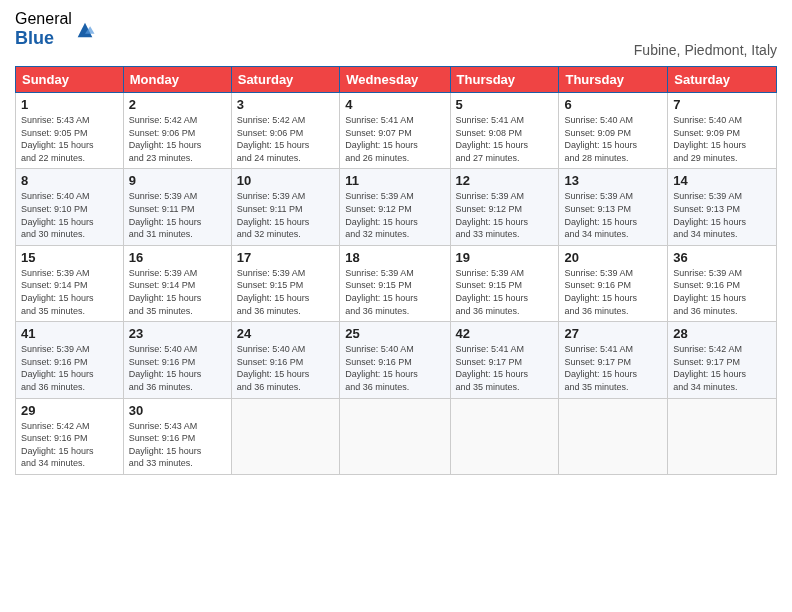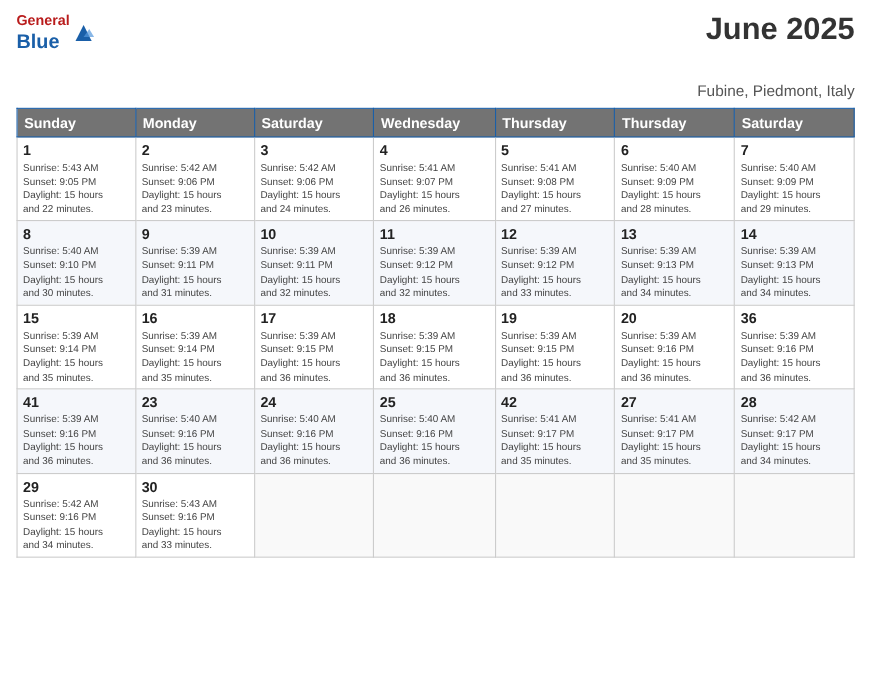--- a/index.html
+++ b/index.html
@@ -18,23 +18,23 @@
       display: flex;
       justify-content: space-between;
       align-items: flex-start;
       margin-bottom: 8px;
     }
     .logo {
       display: flex;
       align-items: center;
     }
     .logo-text-general {
-      font-size: 13px;
-      font-weight: bold;
-      color: #b91c1c;
+      font-size: 16px;
+      font-weight: normal;
+      color: #000000;
     }
     .logo-text-blue {
       font-size: 18px;
       font-weight: bold;
       color: #1a5fa8;
       text-align: right;
     }
     .logo-icon {
       width: 22px;
       height: 22px;
@@ -52,21 +52,21 @@
       font-size: 14px;
       color: #555;
       margin-top: 32px;
     }
     .calendar {
       width: 100%;
       border-collapse: collapse;
       border: 1px solid #ccc;
     }
     .calendar th {
-      background-color: #737373;
+      background-color: #ef4444;
       color: #fff;
       text-align: left;
       padding: 5px 6px;
       font-size: 13px;
       border: 1px solid #1a5fa8;
     }
     .calendar td {
       vertical-align: top;
       border: 1px solid #ccc;
       padding: 4px 5px;
@@ -104,21 +104,20 @@
       <div>
         <span class="logo-text-general">General</span><br>
         <span class="logo-text-blue">Blue</span>
       </div>
       <svg class="logo-icon" viewBox="0 0 30 30">
         <polygon points="5,25 15,5 25,25" fill="#1a5fa8"></polygon>
         <polygon points="15,20 22,10 28,20" fill="#5599dd" opacity="0.7"></polygon>
       </svg>
     </div>
     <div class="title-block">
-      <div class="month-title">June 2025</div>
       <div class="location-title">Fubine, Piedmont, Italy</div>
     </div>
   </div>
 
   <table class="calendar">
     <thead>
       <tr>
 
       <th>Sunday</th>
           <th>Monday</th>

